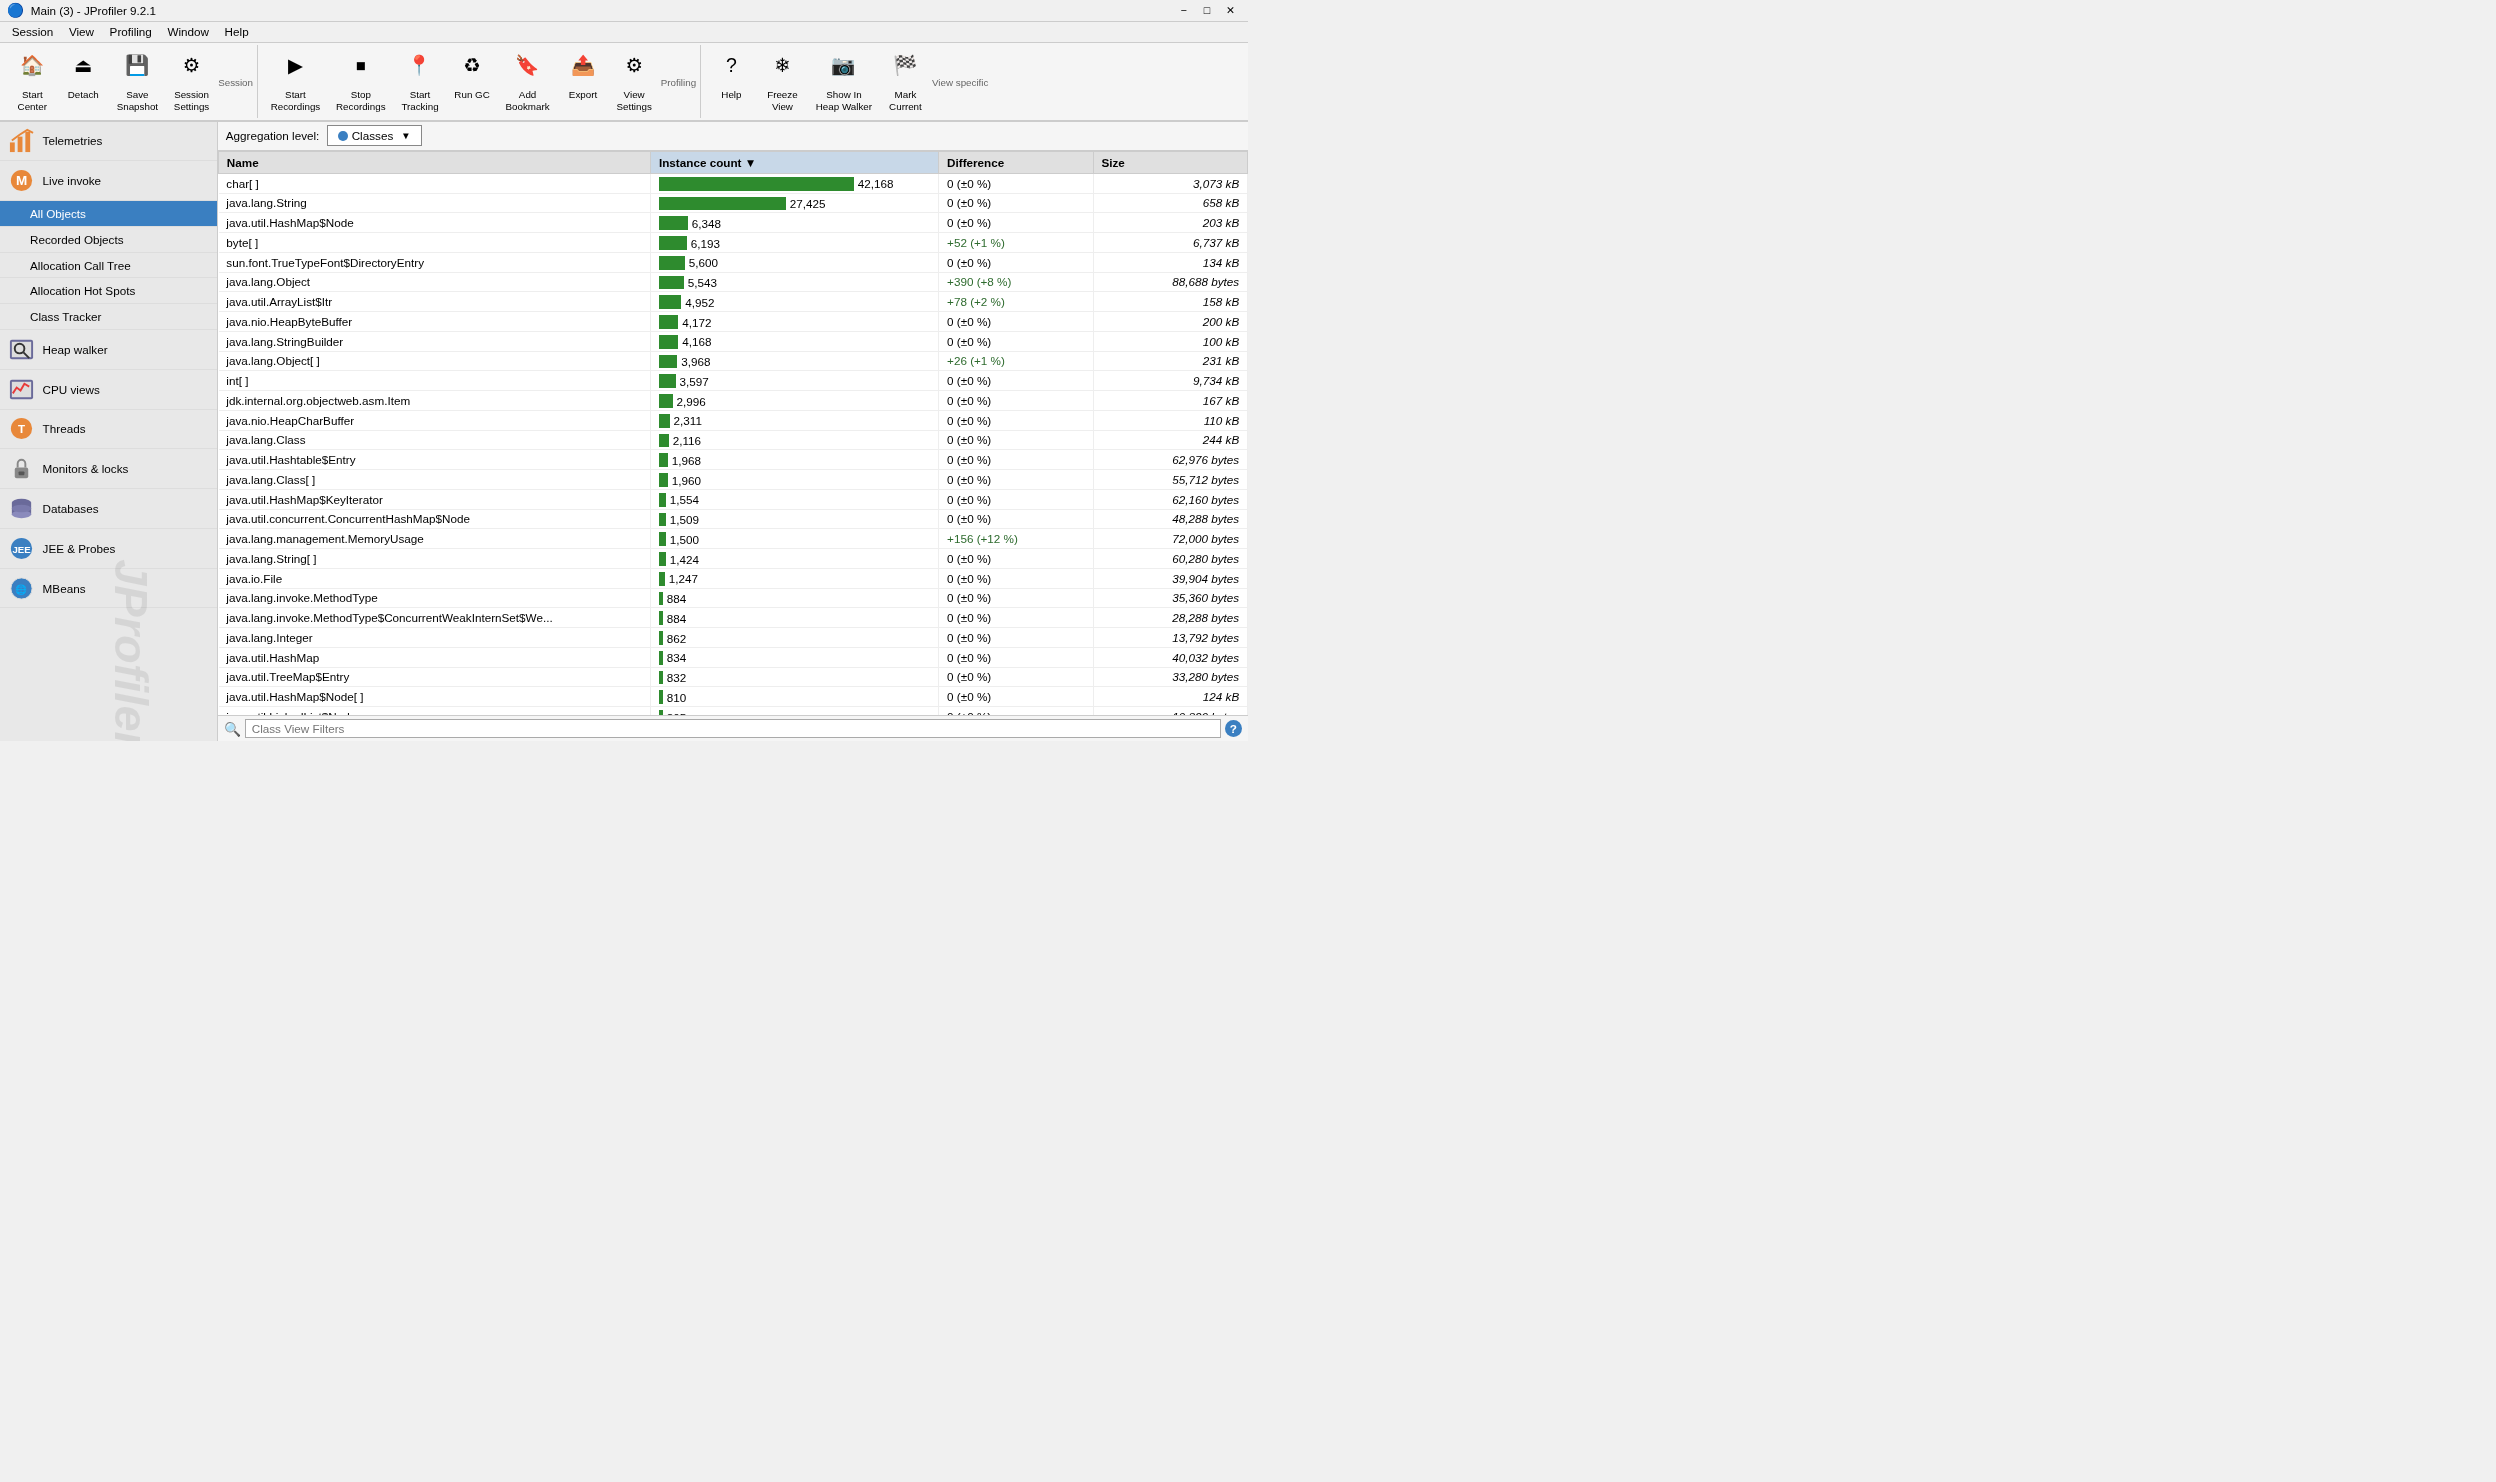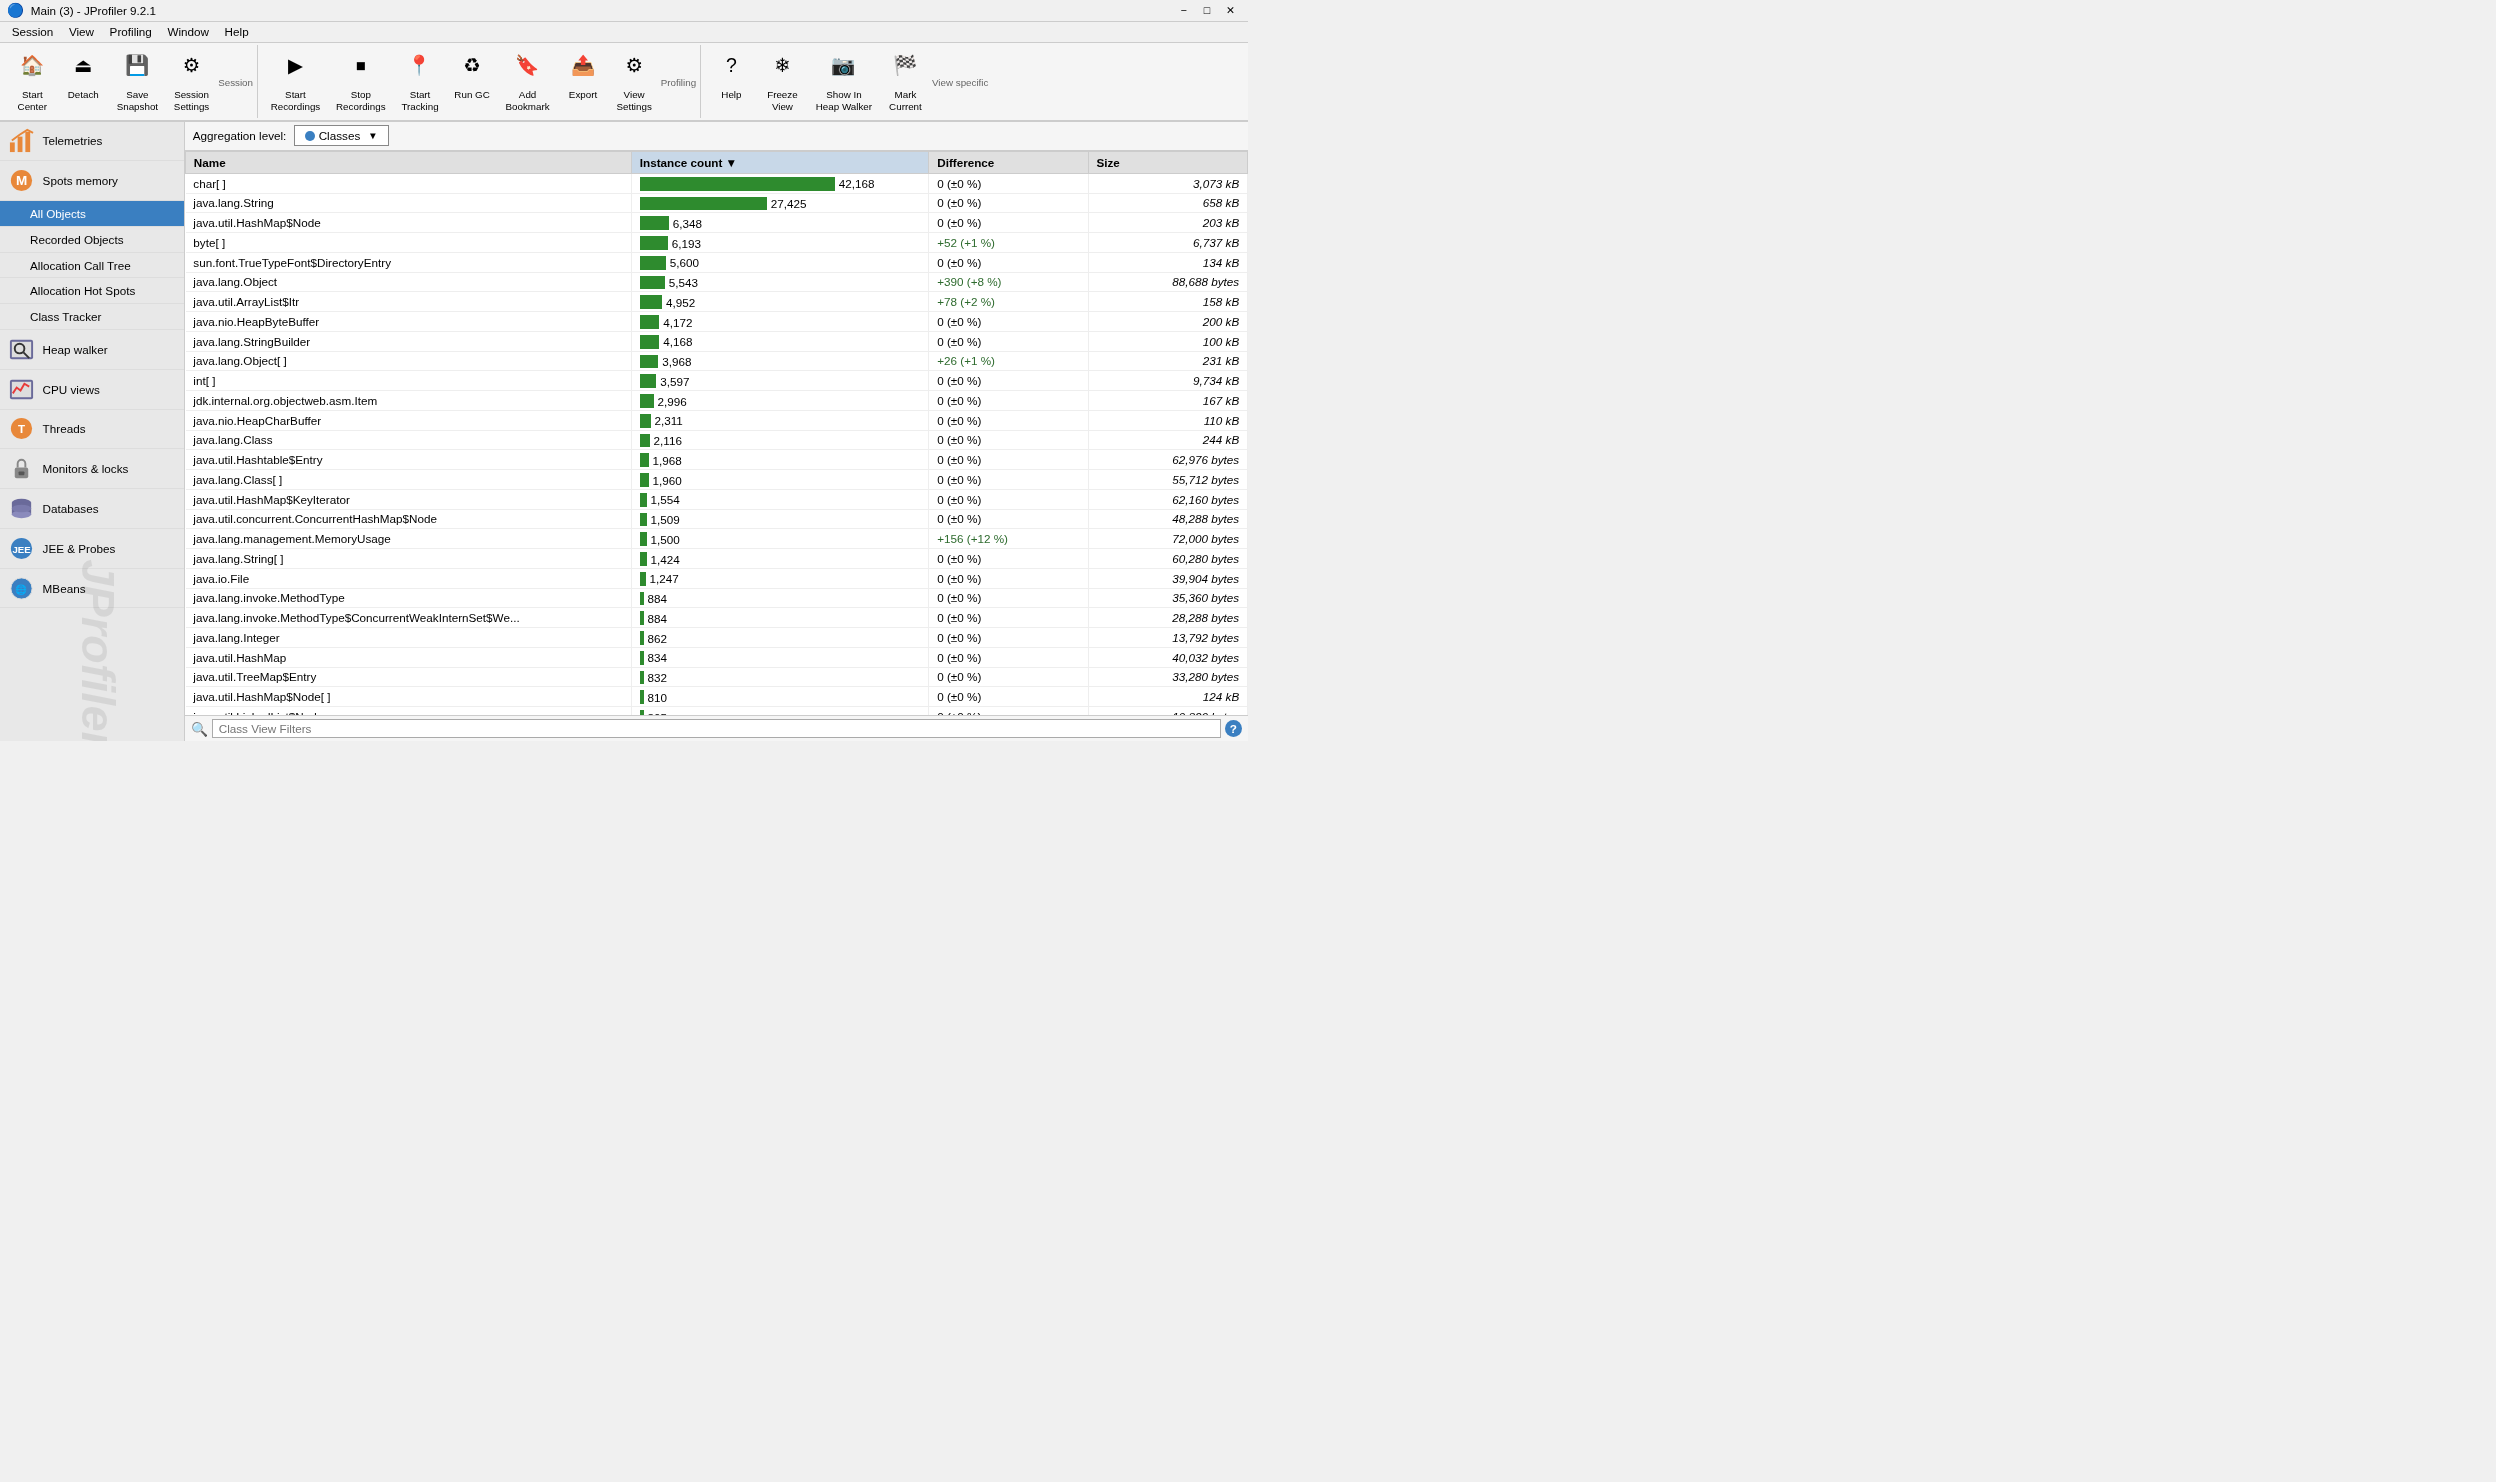--- a/index.html
+++ b/index.html
@@ -21,21 +21,21 @@
     .toolbar-group:last-child { border-right: none; }
     .toolbar-group-label { font-size: 9.8px; color: #666; text-align: center; margin-top: 2px; }
     .toolbar-btn { display: flex; flex-direction: column; align-items: center; padding: 2px 5.9px; cursor: pointer; min-width: 49px; border: 1px solid transparent; }
     .toolbar-btn-icon { width: 31px; height: 31px; display: flex; align-items: center; justify-content: center; font-size: 19.5px; }
     .toolbar-btn-label { font-size: 9.8px; text-align: center; line-height: 1.2; margin-top: 8px; }
 
     
     #main { display: flex; height: calc(741px - 21.5px - 21.5px - 57px - 21.5px); }
     
     
-    #sidebar { width: 185px; background: #e8e8e8; border-right: 1px solid #ccc; overflow-y: auto; position: relative; }
+    #sidebar { width: 218px; background: #e8e8e8; border-right: 1px solid #ccc; overflow-y: auto; position: relative; }
     .sidebar-item { display: flex; align-items: center; padding: 5.9px 7.8px; cursor: pointer; gap: 7.8px; border-bottom: 1px solid #ddd; }
     .sidebar-item.active { background: #3a7fc1; color: #fff; }
     .sidebar-item.sub { padding-left: 30px; font-size: 10.7px; text-align: center; }
     .sidebar-item.sub.active { background: #3a7fc1; color: #fff; }
     .sidebar-icon { width: 27px; height: 27px; display: flex; align-items: center; justify-content: center; flex-shrink: 0; }
     .sidebar-label { font-size: 11.7px; }
     .sidebar-watermark { position: absolute; bottom: 59px; right: -9.8px; font-size: 47px; font-style: italic; color: rgba(0,0,0,0.08); transform: rotate(90deg); pointer-events: none; font-weight: bold; }
 
     
     #content { flex: 1; display: flex; flex-direction: column; background: #fff; overflow: hidden; }
@@ -199,21 +199,21 @@
         </div>
         <span class="sidebar-label">Telemetries</span>
       </div>
       <div class="sidebar-item">
         <div class="sidebar-icon">
           <svg width="27" height="27" viewBox="0 0 28 28" style="font-size:12px">
             <circle cx="14" cy="14" r="11" fill="#e8883a"></circle>
             <text x="14" y="19" text-anchor="middle" fill="white" font-size="14" font-weight="bold">M</text>
           </svg>
         </div>
-        <span class="sidebar-label">Spots memory</span>
+        <span class="sidebar-label">Live invoke</span>
       </div>
       <div class="sidebar-item sub active">
         <span class="sidebar-label">All Objects</span>
       </div>
       <div class="sidebar-item sub">
         <span class="sidebar-label">Recorded Objects</span>
       </div>
       <div class="sidebar-item sub">
         <span class="sidebar-label">Allocation Call Tree</span>
       </div>

